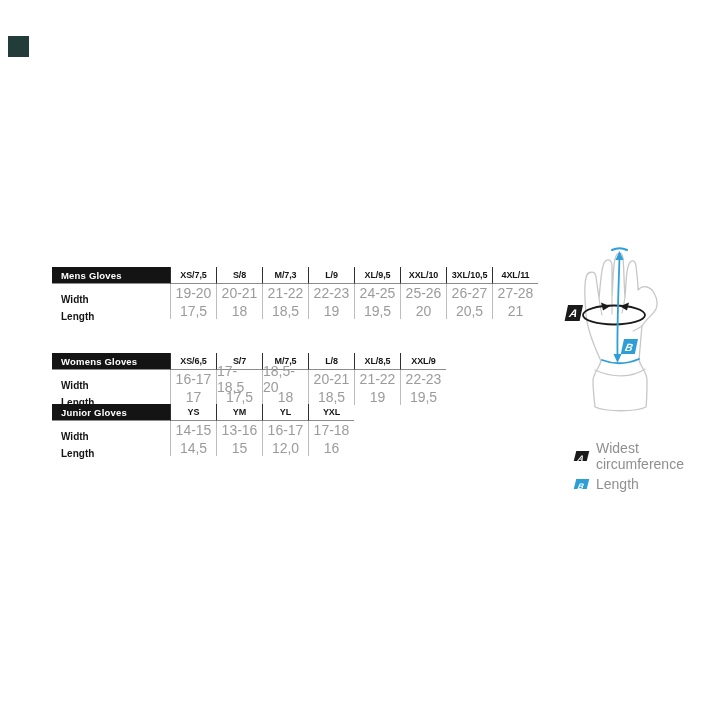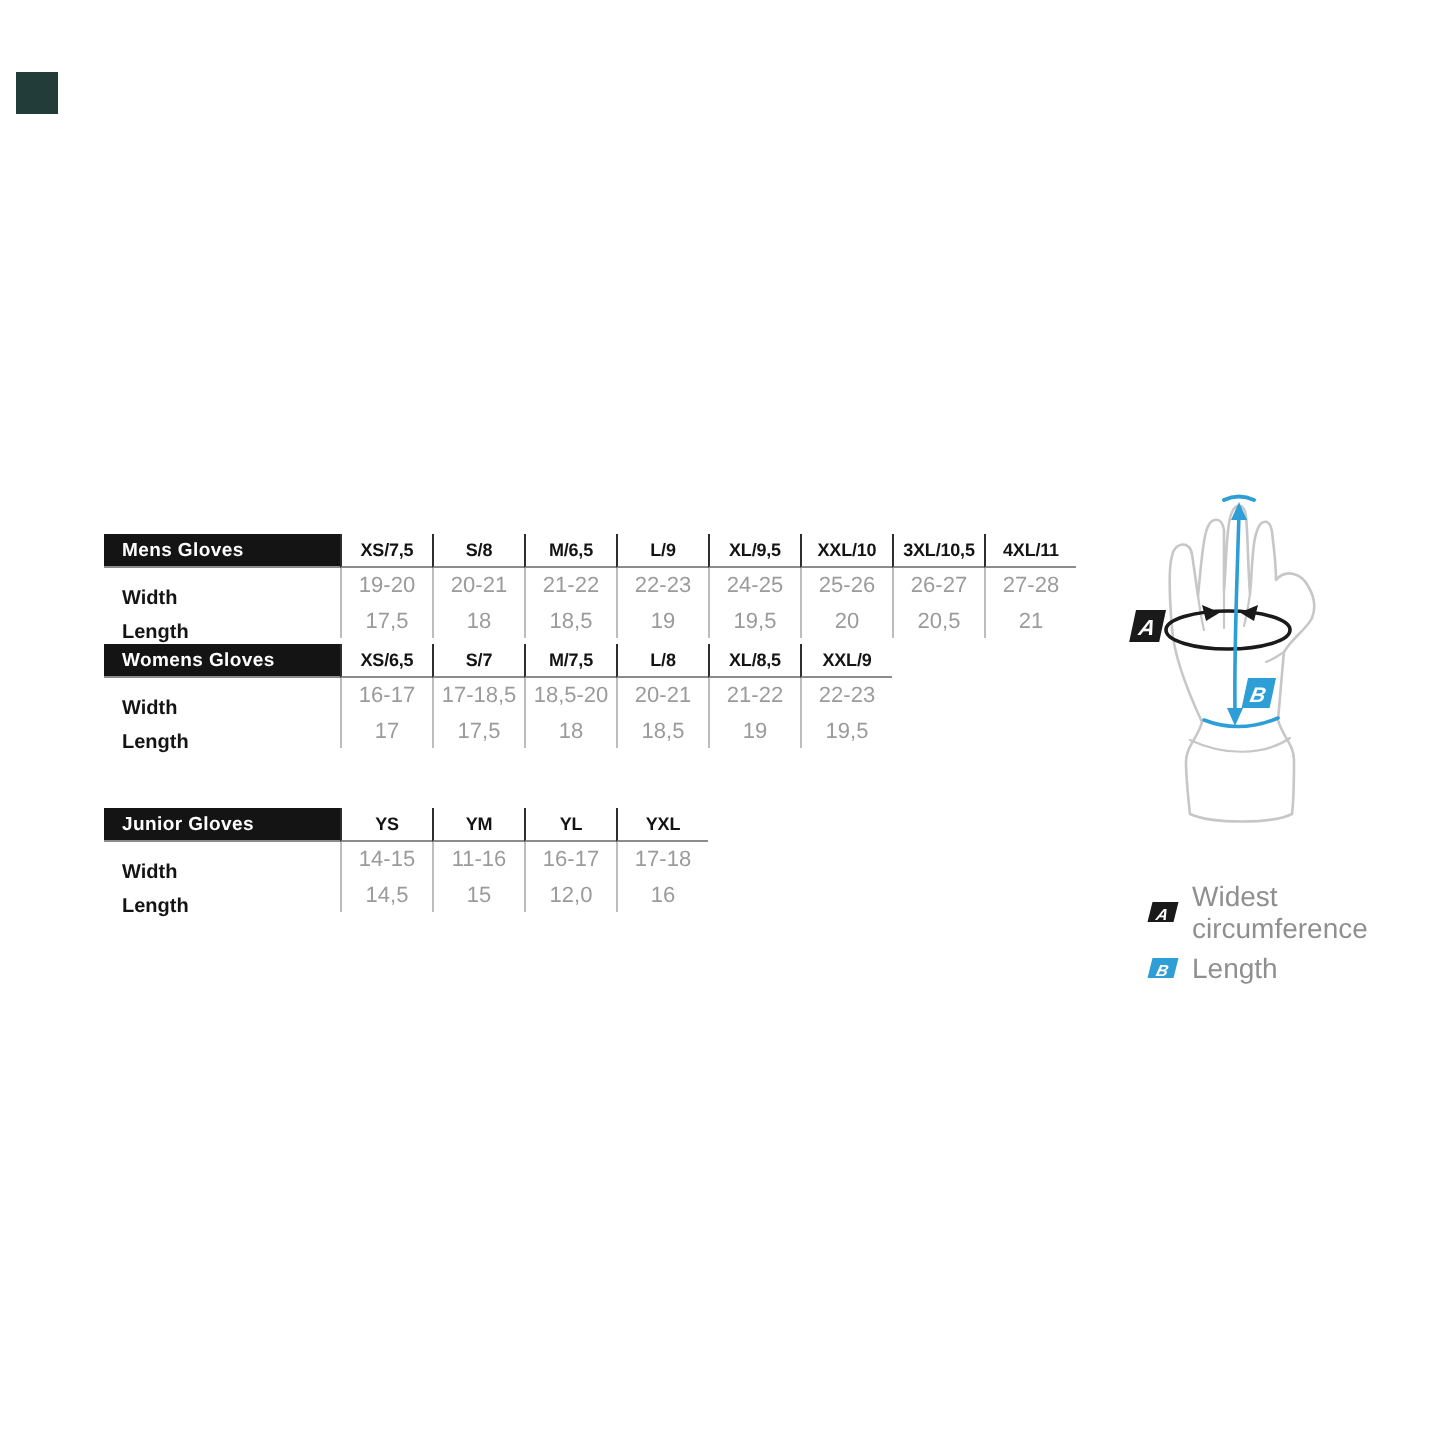--- a/index.html
+++ b/index.html
@@ -8,21 +8,21 @@
   .canvas { position:relative; width:720px; height:720px; background:#ffffff; overflow:hidden; }
 
   .swatch { position:absolute; left:8px; top:36px; width:21px; height:21px; }
 
   .size-table { position:absolute; left:52px; display:grid; grid-template-rows:17px 18px 17px; }
   .cell { display:flex; align-items:center; min-width:0; }
   .t-title { background:#141414; color:#ffffff; font-weight:bold; font-size:9.5px; padding-left:9px; letter-spacing:0.2px; }
   .hdr { border-bottom:1px solid #8c8c8c; }
   .t-size-h { justify-content:center; font-weight:bold; font-size:9px; color:#141414; border-left:1px solid #2e2e2e; letter-spacing:-0.1px; }
   .t-row-label { font-weight:bold; font-size:10px; color:#141414; padding-left:9px;margin-top:12px; }
-  .t-val { justify-content:center; font-size:11px; color:#9b9b9b; border-left:1px solid #bdbdbd; }
+  .t-val { justify-content:center; font-size:14px; color:#9b9b9b; border-left:1px solid #bdbdbd; }
 
   .diagram { position:absolute; left:560px; top:240px; width:122px; height:186px; }
   .legend { position:absolute; left:575px; top:440px; }
   .legend-row { display:flex; align-items:center; margin-bottom:4px; }
   .lbadge { display:inline-block; width:13px; height:10px; transform:skewX(-14deg); text-align:center; line-height:10px; margin-right:8px; flex:0 0 auto; }
   .lbadge-a { background:#1a1a1a; }
   .lbadge-b { background:#2d9fd6; }
   .lbadge-txt { color:#ffffff; font-style:italic; font-weight:bold; font-size:8px; }
   .legend-text { color:#8f8f8f; font-size:14px; }
 </style>
@@ -31,21 +31,21 @@
 
 <div class="canvas">
 
   <div class="swatch" style="background:#223d39;"></div>
 
   <div id="tables-wrap">
       <div class="size-table" style="top: 267px; grid-template-columns: 118px repeat(8, 46px);">
         <div class="cell t-title hdr">Mens Gloves</div>
         <div class="cell t-size-h hdr">XS/7,5</div>
         <div class="cell t-size-h hdr">S/8</div>
-        <div class="cell t-size-h hdr">M/6,5</div>
+        <div class="cell t-size-h hdr">M/7,3</div>
         <div class="cell t-size-h hdr">L/9</div>
         <div class="cell t-size-h hdr">XL/9,5</div>
         <div class="cell t-size-h hdr">XXL/10</div>
         <div class="cell t-size-h hdr">3XL/10,5</div>
         <div class="cell t-size-h hdr">4XL/11</div>
         <div class="cell t-row-label">Width</div>
         <div class="cell t-val">19-20</div>
         <div class="cell t-val">20-21</div>
         <div class="cell t-val">21-22</div>
         <div class="cell t-val">22-23</div>
@@ -56,21 +56,21 @@
         <div class="cell t-row-label">Length</div>
         <div class="cell t-val">17,5</div>
         <div class="cell t-val">18</div>
         <div class="cell t-val">18,5</div>
         <div class="cell t-val">19</div>
         <div class="cell t-val">19,5</div>
         <div class="cell t-val">20</div>
         <div class="cell t-val">20,5</div>
         <div class="cell t-val">21</div>
       </div>
-      <div class="size-table" style="top: 322px; grid-template-columns: 118px repeat(6, 46px);">
+      <div class="size-table" style="top: 353px; grid-template-columns: 118px repeat(6, 46px);">
         <div class="cell t-title hdr">Womens Gloves</div>
         <div class="cell t-size-h hdr">XS/6,5</div>
         <div class="cell t-size-h hdr">S/7</div>
         <div class="cell t-size-h hdr">M/7,5</div>
         <div class="cell t-size-h hdr">L/8</div>
         <div class="cell t-size-h hdr">XL/8,5</div>
         <div class="cell t-size-h hdr">XXL/9</div>
         <div class="cell t-row-label">Width</div>
         <div class="cell t-val">16-17</div>
         <div class="cell t-val">17-18,5</div>
@@ -87,21 +87,21 @@
         <div class="cell t-val">19,5</div>
       </div>
       <div class="size-table" style="top: 404px; grid-template-columns: 118px repeat(4, 46px); text-align: right;">
         <div class="cell t-title hdr">Junior Gloves</div>
         <div class="cell t-size-h hdr">YS</div>
         <div class="cell t-size-h hdr">YM</div>
         <div class="cell t-size-h hdr">YL</div>
         <div class="cell t-size-h hdr">YXL</div>
         <div class="cell t-row-label">Width</div>
         <div class="cell t-val">14-15</div>
-        <div class="cell t-val">11-16</div>
+        <div class="cell t-val">13-16</div>
         <div class="cell t-val">16-17</div>
         <div class="cell t-val">17-18</div>
         <div class="cell t-row-label">Length</div>
         <div class="cell t-val">14,5</div>
         <div class="cell t-val">15</div>
         <div class="cell t-val">12,0</div>
         <div class="cell t-val">16</div>
       </div>
     </div>
 

